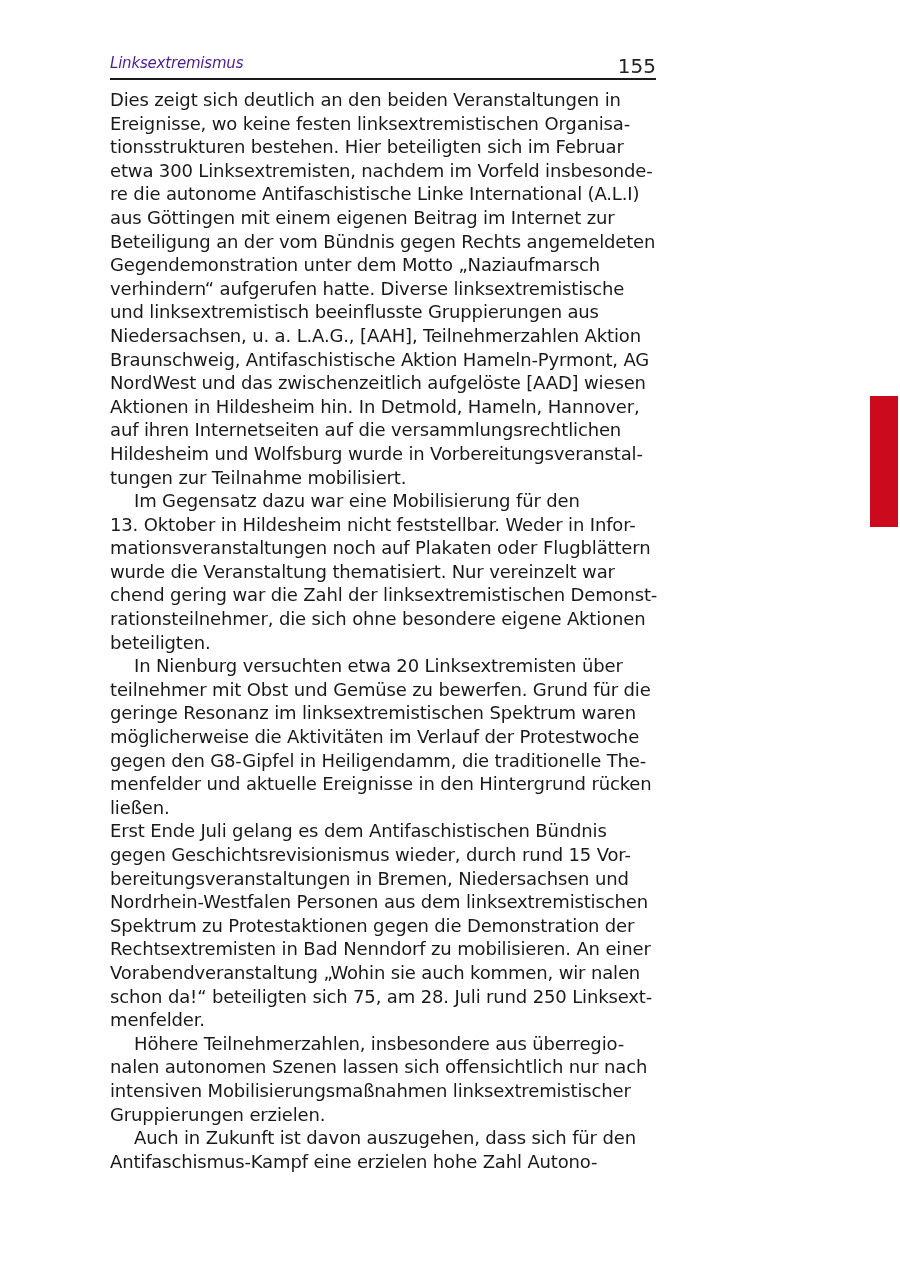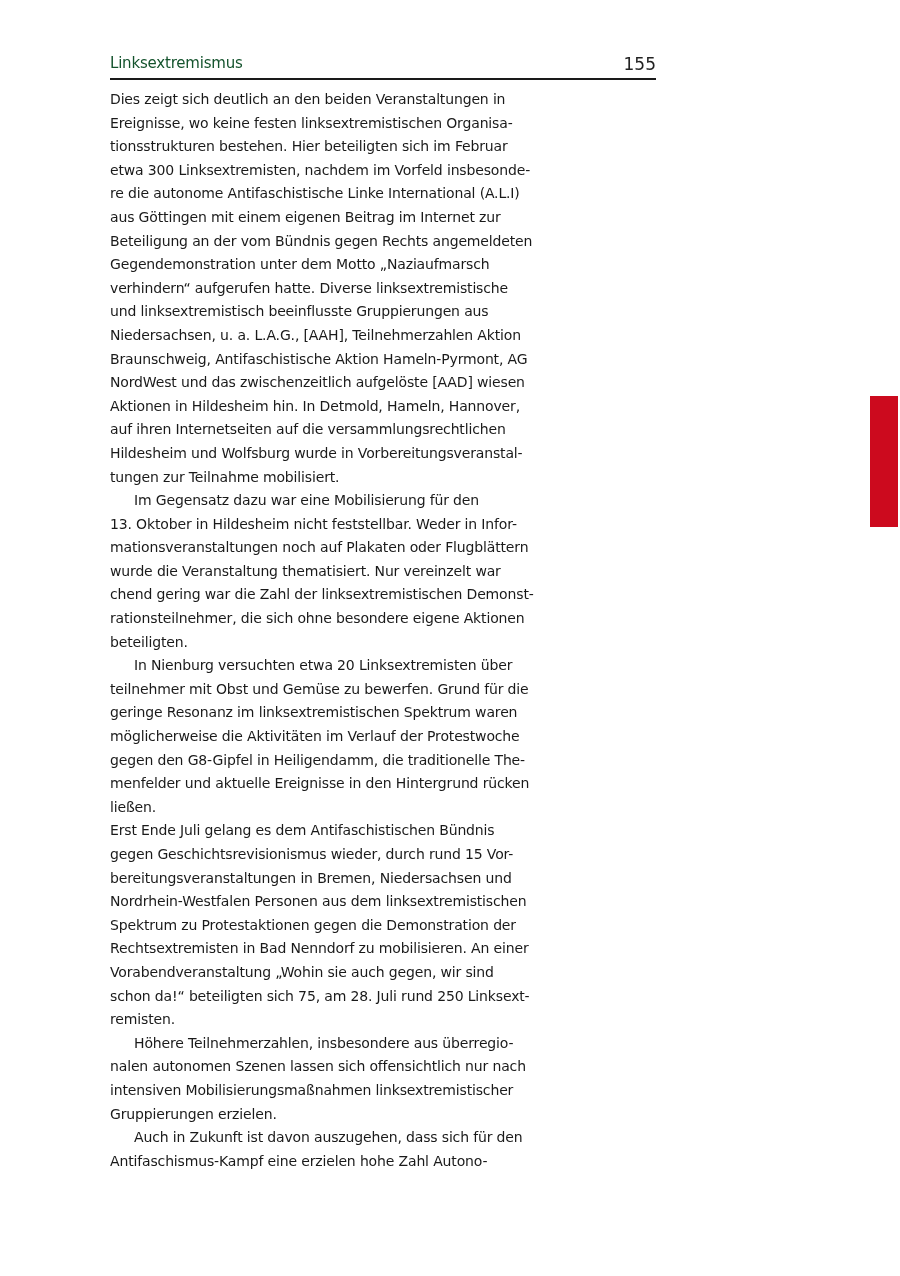--- a/index.html
+++ b/index.html
@@ -22,39 +22,40 @@
     width: 546px;
     height: 26px;
     border-bottom: 2px solid #1a1a1a;
   }
   .header-title {
     position: absolute;
     left: 0;
     top: 2px;
     font-size: 15px;
     letter-spacing: -0.2px;
-    color: #14532d;
+    color: #4c1d95;
+    font-style: italic;
   }
   .page-number {
     position: absolute;
     right: 0;
     top: 2px;
-    font-size: 17px;
+    font-size: 20px;
     color: #222;
   }
   .body-text {
     position: absolute;
     left: 110px;
     top: 88px;
     width: 560px;
   }
   .line {
     height: 23.6px;
     line-height: 23.6px;
-    font-size: 14px;
+    font-size: 18px;
     white-space: nowrap;
     letter-spacing: -0.15px;
   }
   .line.indent {
     padding-left: 24px;
   }
   .section-tab {
     position: absolute;
     left: 870px;
     top: 396px;
@@ -102,23 +103,23 @@
     <div class="line">möglicherweise die Aktivitäten im Verlauf der Protestwoche</div>
     <div class="line">gegen den G8-Gipfel in Heiligendamm, die traditionelle The-</div>
     <div class="line">menfelder und aktuelle Ereignisse in den Hintergrund rücken</div>
     <div class="line">ließen.</div>
     <div class="line">Erst Ende Juli gelang es dem Antifaschistischen Bündnis</div>
     <div class="line">gegen Geschichtsrevisionismus wieder, durch rund 15 Vor-</div>
     <div class="line">bereitungsveranstaltungen in Bremen, Niedersachsen und</div>
     <div class="line">Nordrhein-Westfalen Personen aus dem linksextremistischen</div>
     <div class="line">Spektrum zu Protestaktionen gegen die Demonstration der</div>
     <div class="line">Rechtsextremisten in Bad Nenndorf zu mobilisieren. An einer</div>
-    <div class="line">Vorabendveranstaltung „Wohin sie auch gegen, wir sind</div>
+    <div class="line">Vorabendveranstaltung „Wohin sie auch kommen, wir nalen</div>
     <div class="line">schon da!“ beteiligten sich 75, am 28. Juli rund 250 Linksext-</div>
-    <div class="line">remisten.</div>
+    <div class="line">menfelder.</div>
     <div class="line indent">Höhere Teilnehmerzahlen, insbesondere aus überregio-</div>
     <div class="line">nalen autonomen Szenen lassen sich offensichtlich nur nach</div>
     <div class="line">intensiven Mobilisierungsmaßnahmen linksextremistischer</div>
     <div class="line">Gruppierungen erzielen.</div>
     <div class="line indent">Auch in Zukunft ist davon auszugehen, dass sich für den</div>
     <div class="line">Antifaschismus-Kampf eine erzielen hohe Zahl Autono-</div>
   </div>
 
 <div class="section-tab" style="background: rgb(204, 10, 30);"></div>
 

